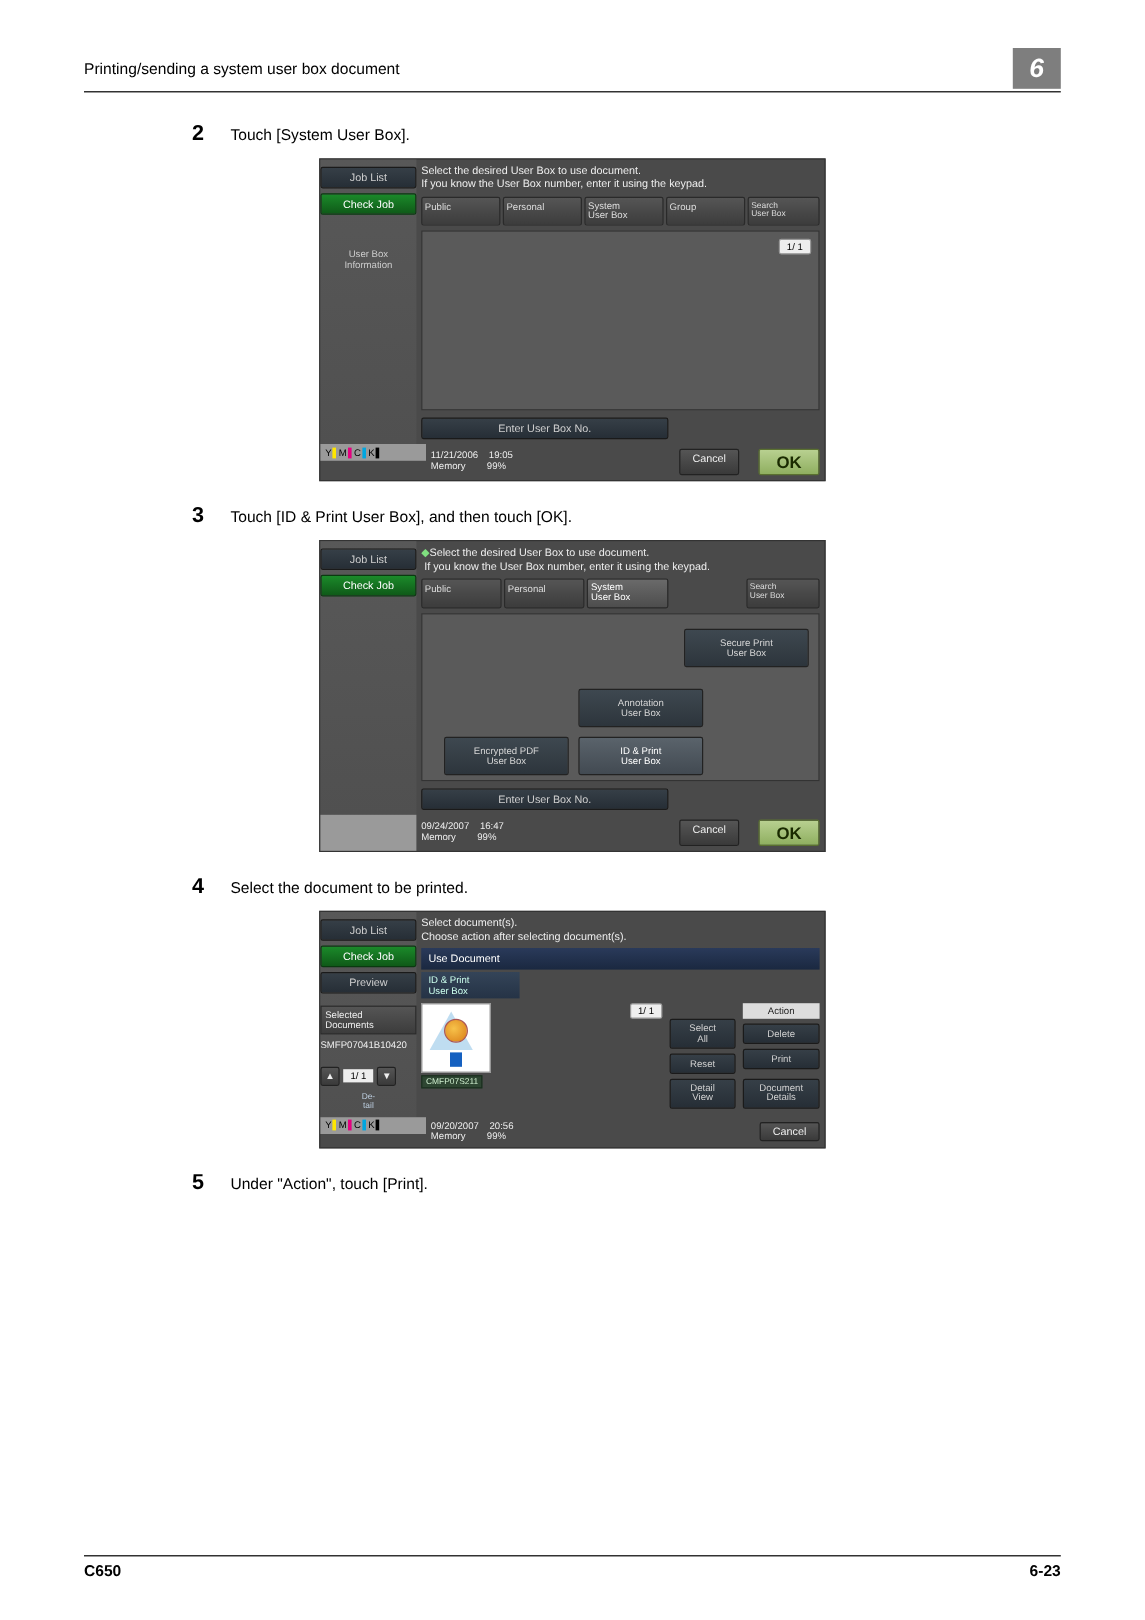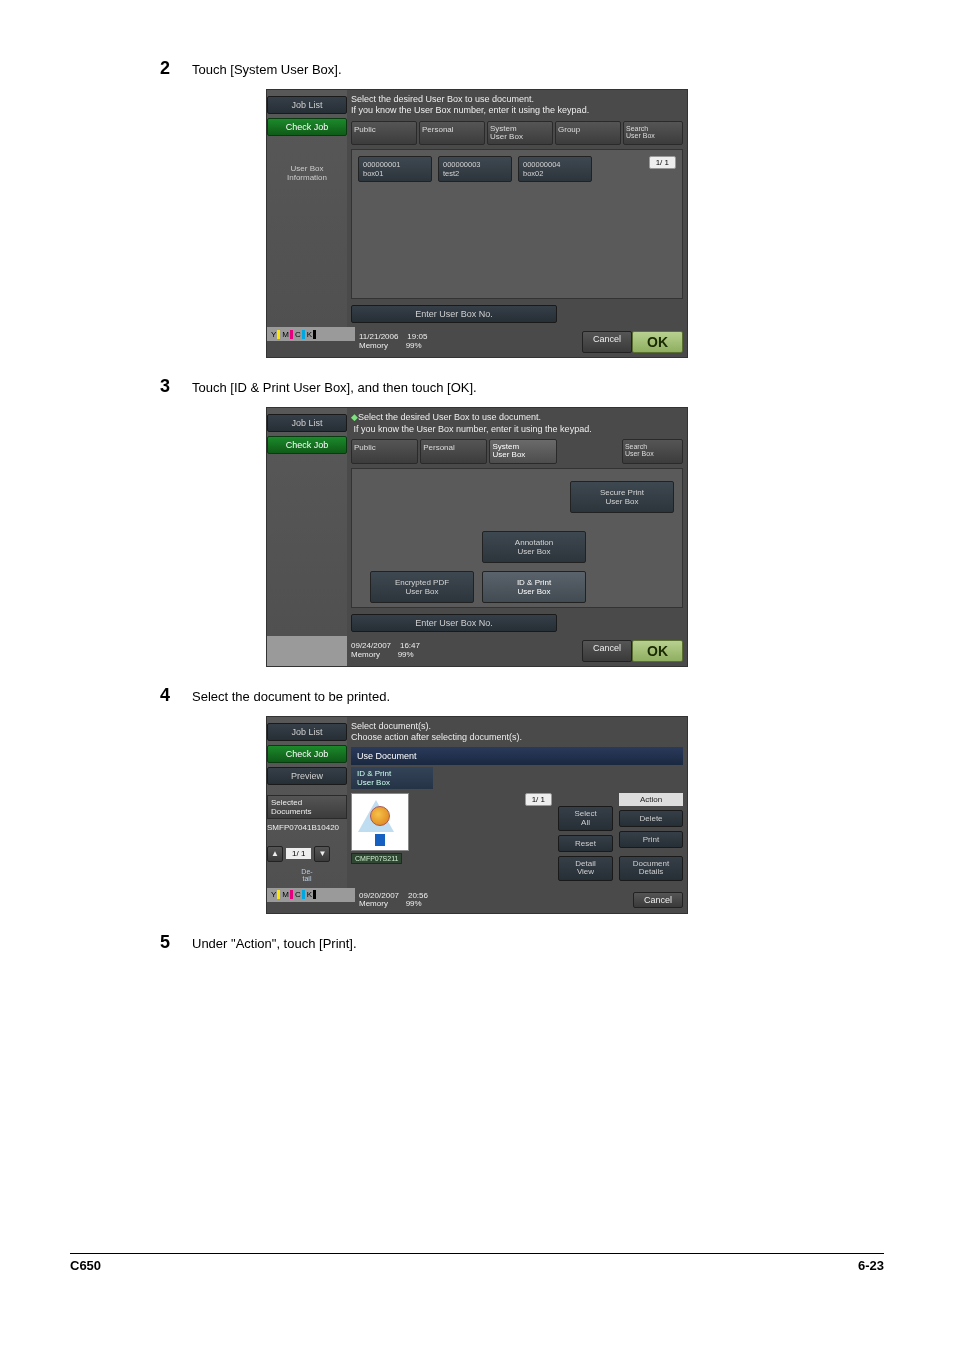--- a/index.html
+++ b/index.html
@@ -172,21 +172,21 @@
     display: flex;
     align-items: center;
     justify-content: space-between;
     padding: 4px;
   }
   .footer-left {
     font-size: 8px;
     color: #eee;
     line-height: 1.1;
   }
-  .footer-btns { display: flex; gap: 0; }
+  .footer-btns { display: flex; gap: 16px; }
   .btn-cancel {
     background: linear-gradient(#555,#3a3a3a);
     border: 1px solid #222;
     color: #eee;
     padding: 2px 10px;
     font-size: 9px;
     border-radius: 2px;
   }
   .btn-ok {
     background: linear-gradient(#b8d090,#8faf60);
@@ -339,20 +339,24 @@
     font-size: 13px;
     font-weight: bold;
   }
   .small-text { font-size: 8px; color: #ccc; }
 </style>
 </head>
 <body>
 
 <div class="page">
 
+  <div class="header-row">
+    <div class="header-left">Printing/sending a system user box document</div>
+    <div class="header-right">6</div>
+  </div>
 
   <div class="step-row">
     <div class="step-num">2</div>
     <div class="step-text">Touch [System User Box].</div>
   </div>
 
   <div class="shot">
     <div class="shot-body">
       <div class="shot-left">
         <div class="btn-dark">Job List</div>
@@ -370,34 +374,20 @@
           <div class="tab">Public</div>
           <div class="tab">Personal</div>
           <div class="tab" style="white-space:pre-line;line-height:1.05">System
 User Box</div>
           <div class="tab">Group</div>
           <div class="tab search" style="white-space:pre-line">Search
 User Box</div>
         </div>
         <div class="content-area">
           <div class="pager-small">1/  1</div>
-          <div class="box-row">
-            <div class="ubox">
-              <div>000000001</div>
-              <div>box01</div>
-            </div>
-            <div class="ubox">
-              <div>000000003</div>
-              <div>test2</div>
-            </div>
-            <div class="ubox">
-              <div>000000004</div>
-              <div>box02</div>
-            </div>
-          </div>
         </div>
         <div class="btn-dark enter-no">Enter User Box No.</div>
       </div>
     </div>
     <div style="display:flex">
       <div class="ink-row" style="width:80px">
         <span class="ink-block">
             <span>Y</span>
             <span class="ink-bar ink-y"></span>
           </span>

